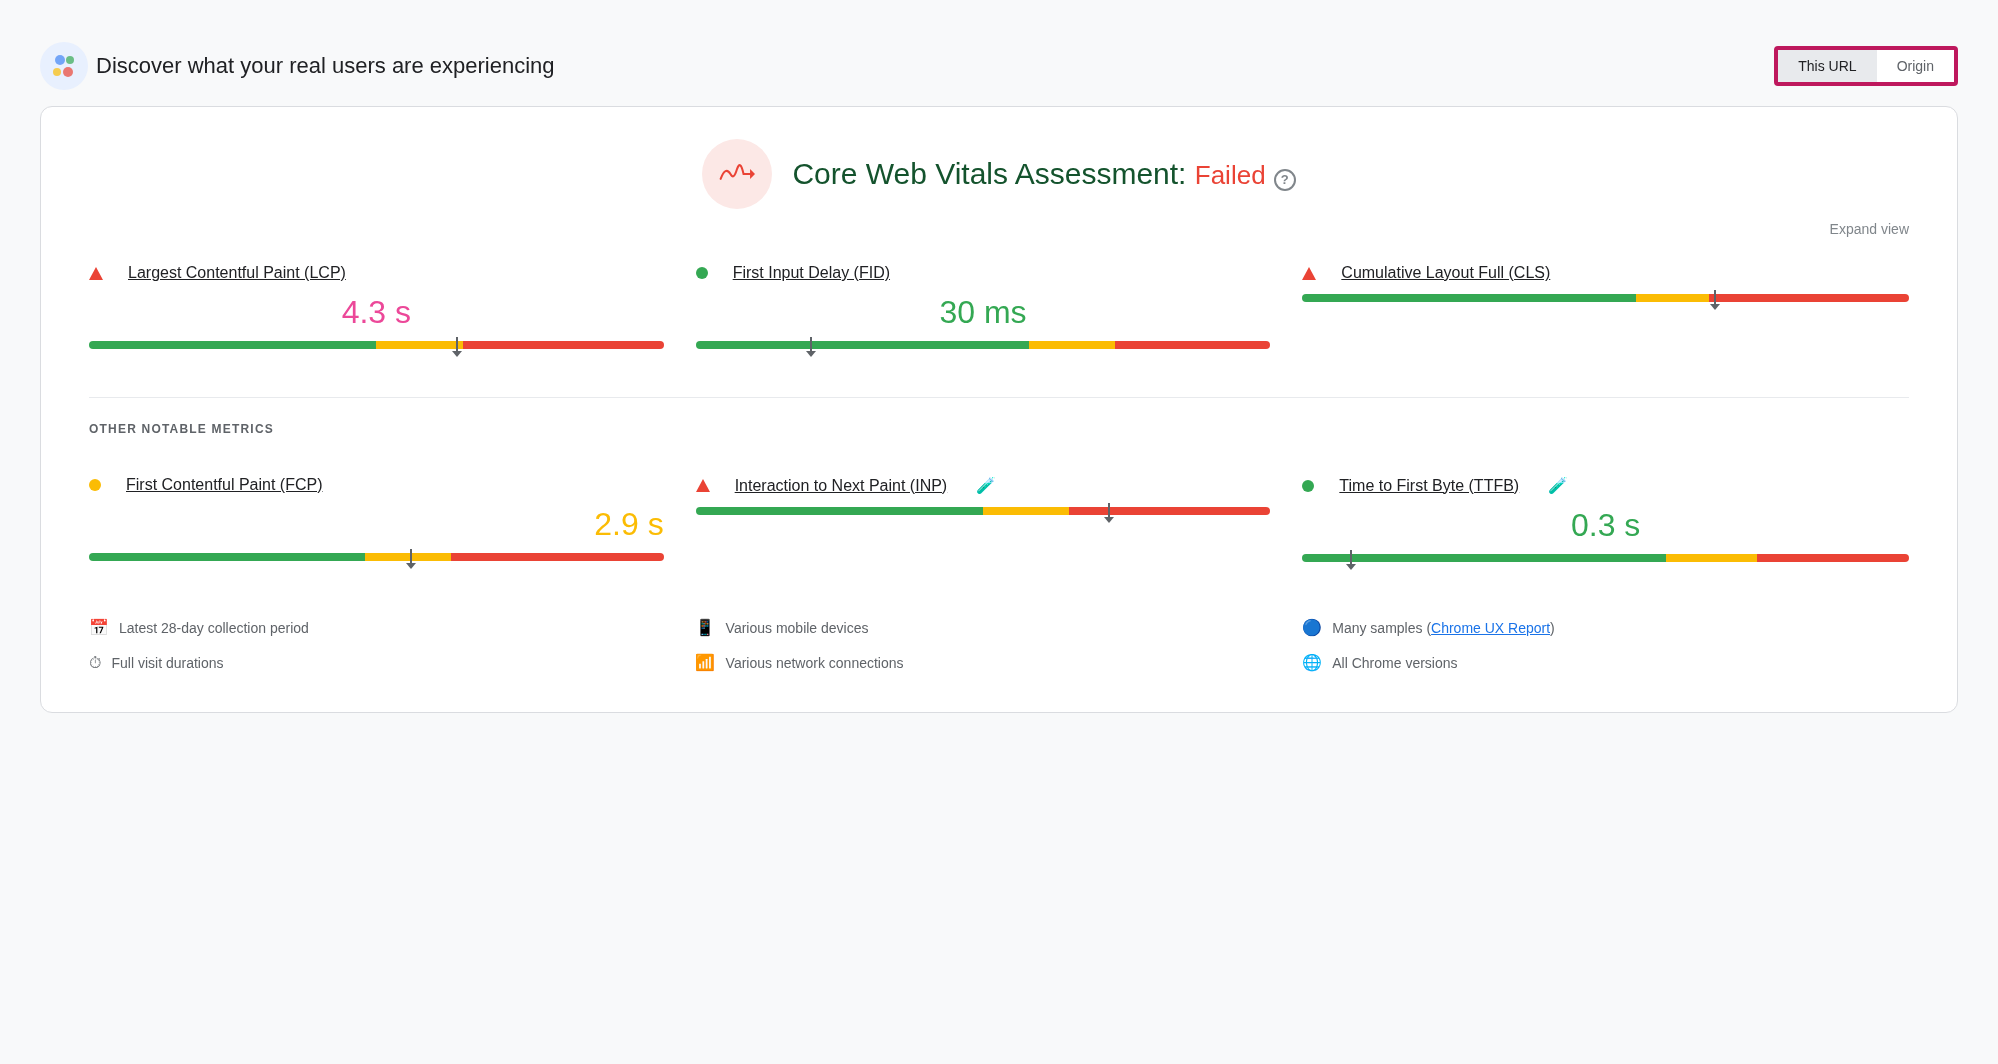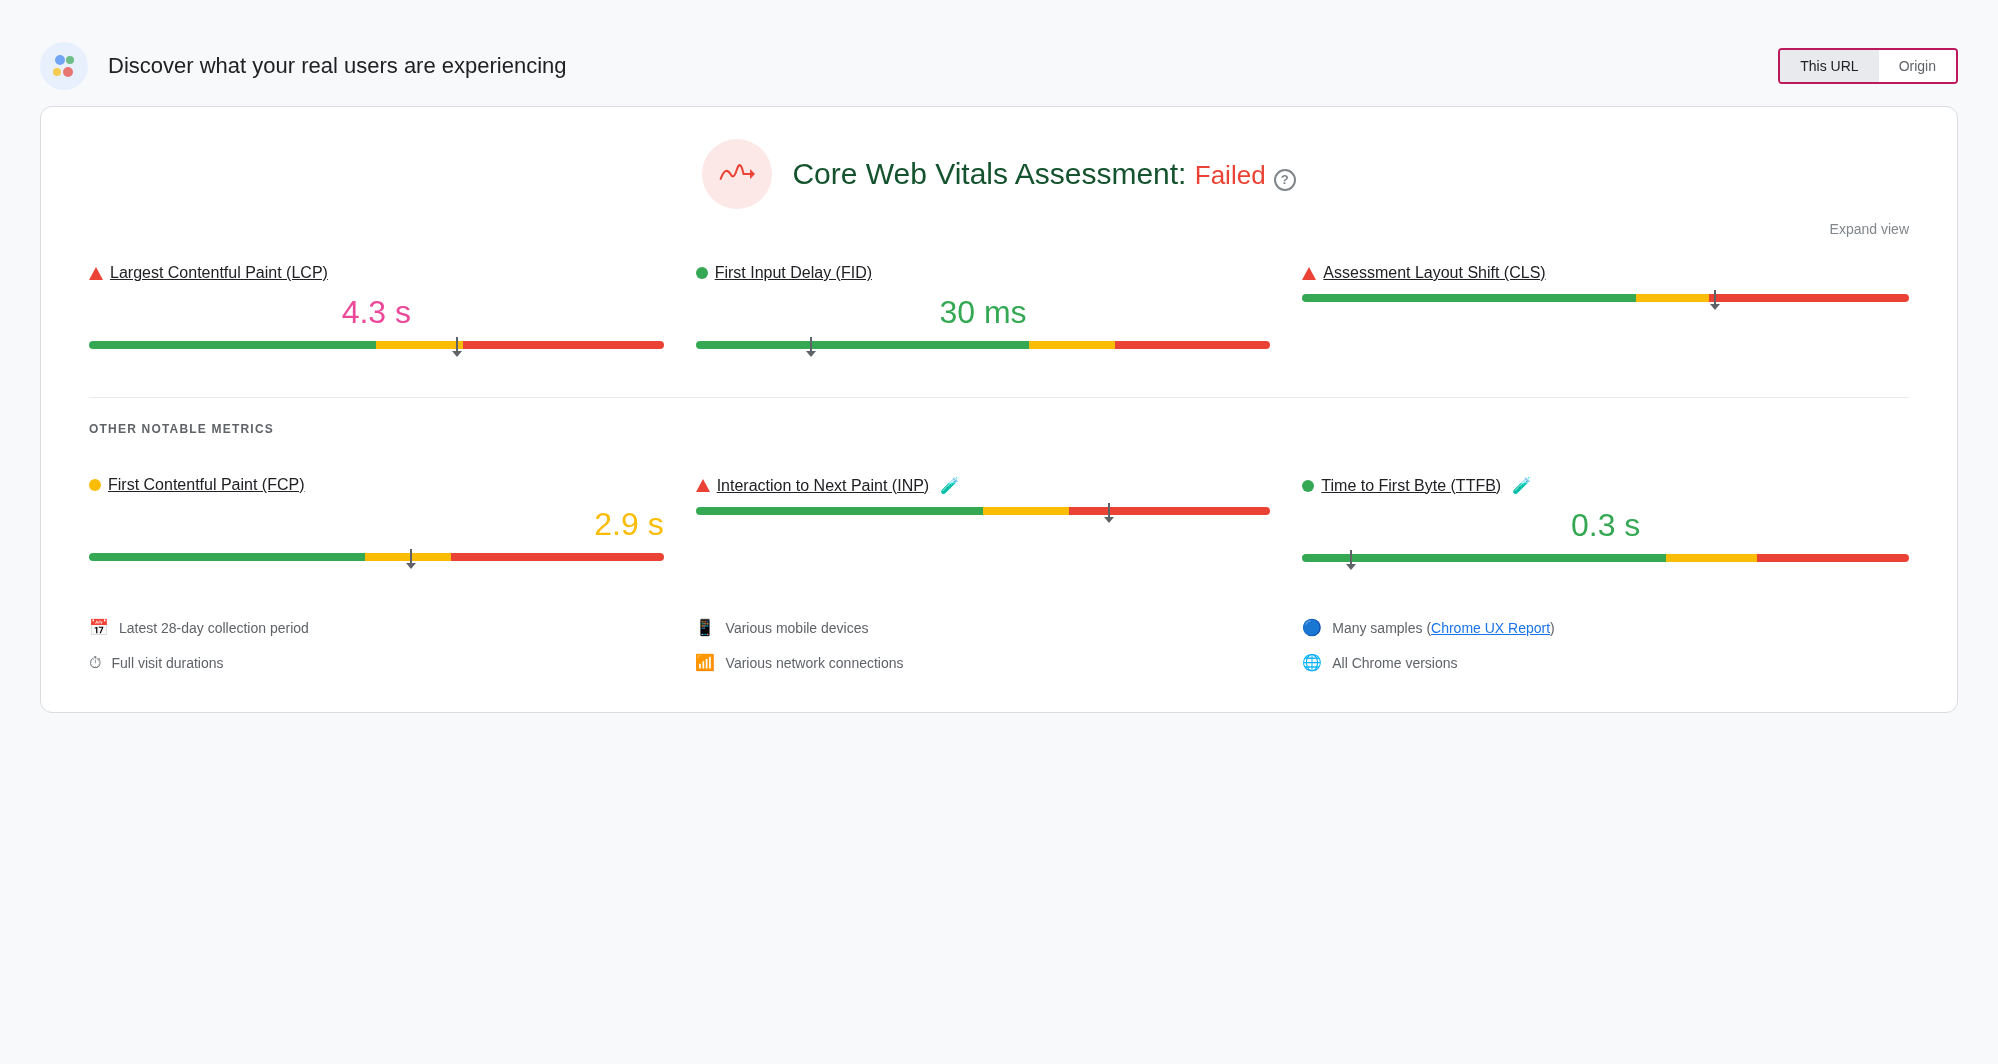--- a/index.html
+++ b/index.html
@@ -19,40 +19,40 @@
     }
     .header {
       display: flex;
       align-items: center;
       justify-content: space-between;
       padding: 12px 0 16px 0;
     }
     .header-left {
       display: flex;
       align-items: center;
-      gap: 20px;
+      gap: 8px;
     }
     .logo-icon {
       width: 48px;
       height: 48px;
       border-radius: 50%;
       background: #e8f0fe;
       display: flex;
       align-items: center;
       justify-content: center;
       overflow: hidden;
     }
     .header-title {
       font-size: 22px;
       font-weight: 500;
       color: #202124;
     }
     .url-toggle {
       display: flex;
-      border: 2px solid #be185d;
+      border: 4px solid #be185d;
       border-radius: 4px;
       overflow: hidden;
     }
     .url-toggle button {
       padding: 8px 20px;
       font-size: 14px;
       border: none;
       cursor: pointer;
       background: white;
       color: #5f6368;
@@ -121,21 +121,21 @@
     }
     .metric-item {
       padding: 16px 32px 16px 0;
     }
     .metric-item:last-child {
       padding-right: 0;
     }
     .metric-label {
       display: flex;
       align-items: center;
-      gap: 7px;
+      gap: 25px;
       margin-bottom: 12px;
     }
     .metric-label-text {
       font-size: 16px;
       color: #202124;
       text-decoration: underline;
       cursor: pointer;
     }
     .metric-value {
       font-size: 32px;
@@ -292,21 +292,21 @@
             <div class="gauge-segment" style="background:#34a853;width:58.0%;height:100%;border-radius: 4px 0 0 4px;"></div>
             <div class="gauge-segment" style="background:#fbbc04;width:15.0%;height:100%;"></div>
             <div class="gauge-segment" style="background:#ea4335;width:27.0%;height:100%;border-radius: 0 4px 4px 0;"></div>
             <div class="gauge-marker" style="left:20%;"></div>
           </div>
     </div>
 
     <div class="metric-item">
       <div class="metric-label">
         <span style="width:0;height:0;border-left:7px solid transparent;border-right:7px solid transparent;border-bottom:13px solid #ea4335;display:inline-block;flex-shrink:0;"></span>
-        <span class="metric-label-text">Assessment Layout Shift (CLS)</span>
+        <span class="metric-label-text">Cumulative Layout Full (CLS)</span>
       </div>
       <div class="gauge-bar">
             <div class="gauge-segment" style="background:#34a853;width:55.0%;height:100%;border-radius: 4px 0 0 4px;"></div>
             <div class="gauge-segment" style="background:#fbbc04;width:12.0%;height:100%;"></div>
             <div class="gauge-segment" style="background:#ea4335;width:33.0%;height:100%;border-radius: 0 4px 4px 0;"></div>
             <div class="gauge-marker" style="left:68%;"></div>
           </div>
     </div>
   </div>
 

